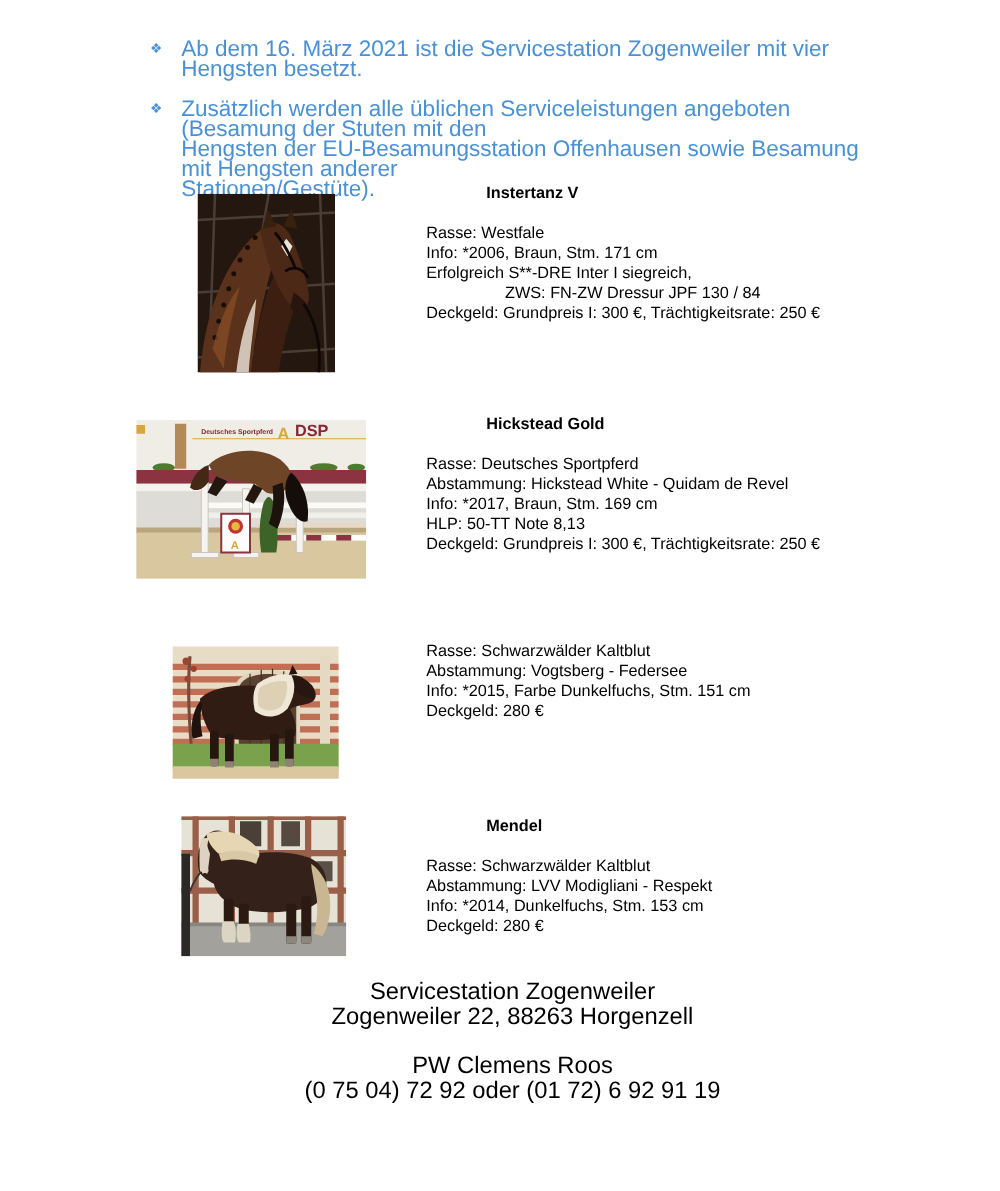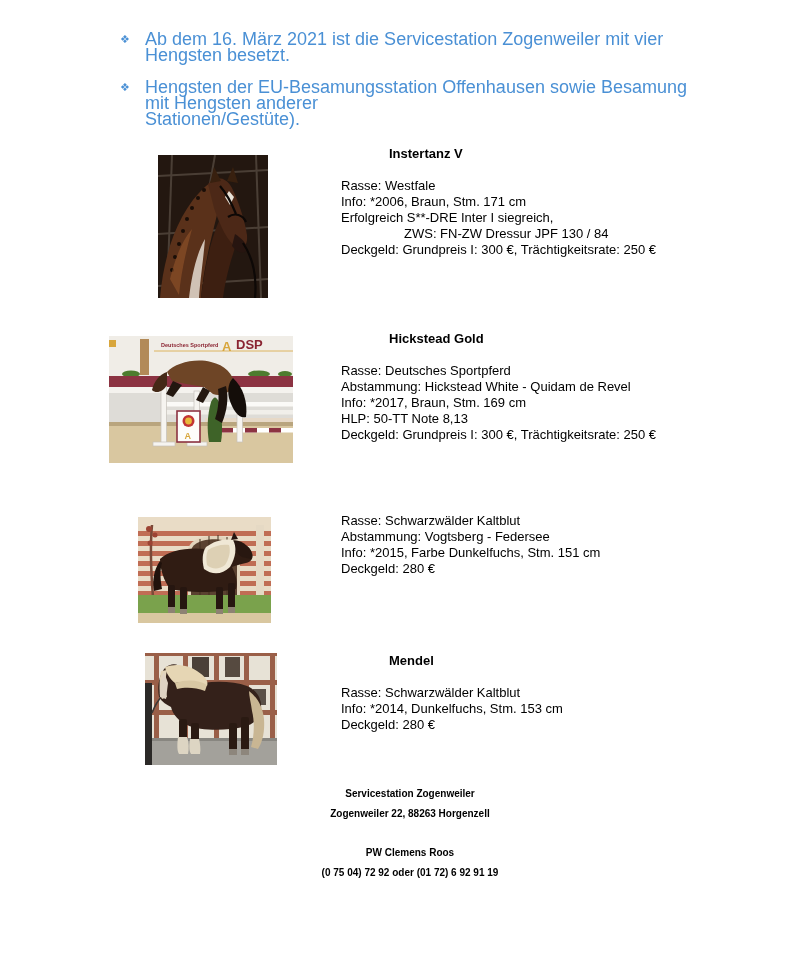--- a/index.html
+++ b/index.html
@@ -24,21 +24,21 @@
   #photo-1 { left:109px; top:336px; width:184px; height:127px; }
   #photo-2 { left:138px; top:517px; width:133px; height:106px; }
   #photo-3 { left:145px; top:653px; width:132px; height:112px; }
   #info-0 { top:146px; }
   #info-1 { top:331px; }
   #info-2 { top:513px; }
   #info-3 { top:653px; }
   
   .footer-line {
     position:absolute; left:20px; width:780px; text-align:center;
-    font-weight:bold; font-size:10px; line-height:14px;
+    font-weight:normal; font-size:19px; line-height:14px;
   }
   #footer-0 { top:787px; }
   #footer-1 { top:807px; }
   #footer-2 { top:846px; }
   #footer-3 { top:866px; }
 </style>
 </head>
 <body>
 
 <div class="page">
@@ -46,20 +46,21 @@
   <div class="bullet-list">
     <div class="bullet">
       <div class="bullet-marker">❖</div>
       <div class="bullet-lines">
         <div>Ab dem 16. März 2021 ist die Servicestation Zogenweiler mit vier Hengsten besetzt.</div>
       </div>
     </div>
     <div class="bullet">
       <div class="bullet-marker">❖</div>
       <div class="bullet-lines">
+        <div>Zusätzlich werden alle üblichen Serviceleistungen angeboten (Besamung der Stuten mit den</div>
         <div>Hengsten der EU-Besamungsstation Offenhausen sowie Besamung mit Hengsten anderer</div>
         <div>Stationen/Gestüte).</div>
       </div>
     </div>
   </div>
 
   <div class="photo" id="photo-0" role="img" aria-label="Portrait of a dark bay stallion with bridle against a dark window background">
     <svg viewBox="0 0 110 143" preserveAspectRatio="none">
       <rect width="110" height="143" fill="#231710"></rect>
       <g stroke="#857a6d" stroke-width="2" opacity="0.4">
@@ -257,20 +258,21 @@
       </g>
       <g fill="#8d867c">
         <rect x="84" y="96" width="8" height="6"></rect>
           <rect x="96" y="96" width="8" height="6"></rect>
       </g>
     </svg>
   </div>
   <div class="stallion-info" id="info-3">
     <div class="stallion-name">Mendel</div>
     <div class="info-line">Rasse: Schwarzwälder Kaltblut</div>
+    <div class="info-line">Abstammung: LVV Modigliani - Respekt</div>
     <div class="info-line">Info: *2014, Dunkelfuchs, Stm. 153 cm</div>
     <div class="info-line">Deckgeld: 280 €</div>
   </div>
 
   <div class="footer-line" id="footer-0">Servicestation Zogenweiler</div>
   <div class="footer-line" id="footer-1">Zogenweiler 22, 88263 Horgenzell</div>
   <div class="footer-line" id="footer-2">PW Clemens Roos</div>
   <div class="footer-line" id="footer-3">(0 75 04) 72 92 oder (01 72) 6 92 91 19</div>
 
 </div>

